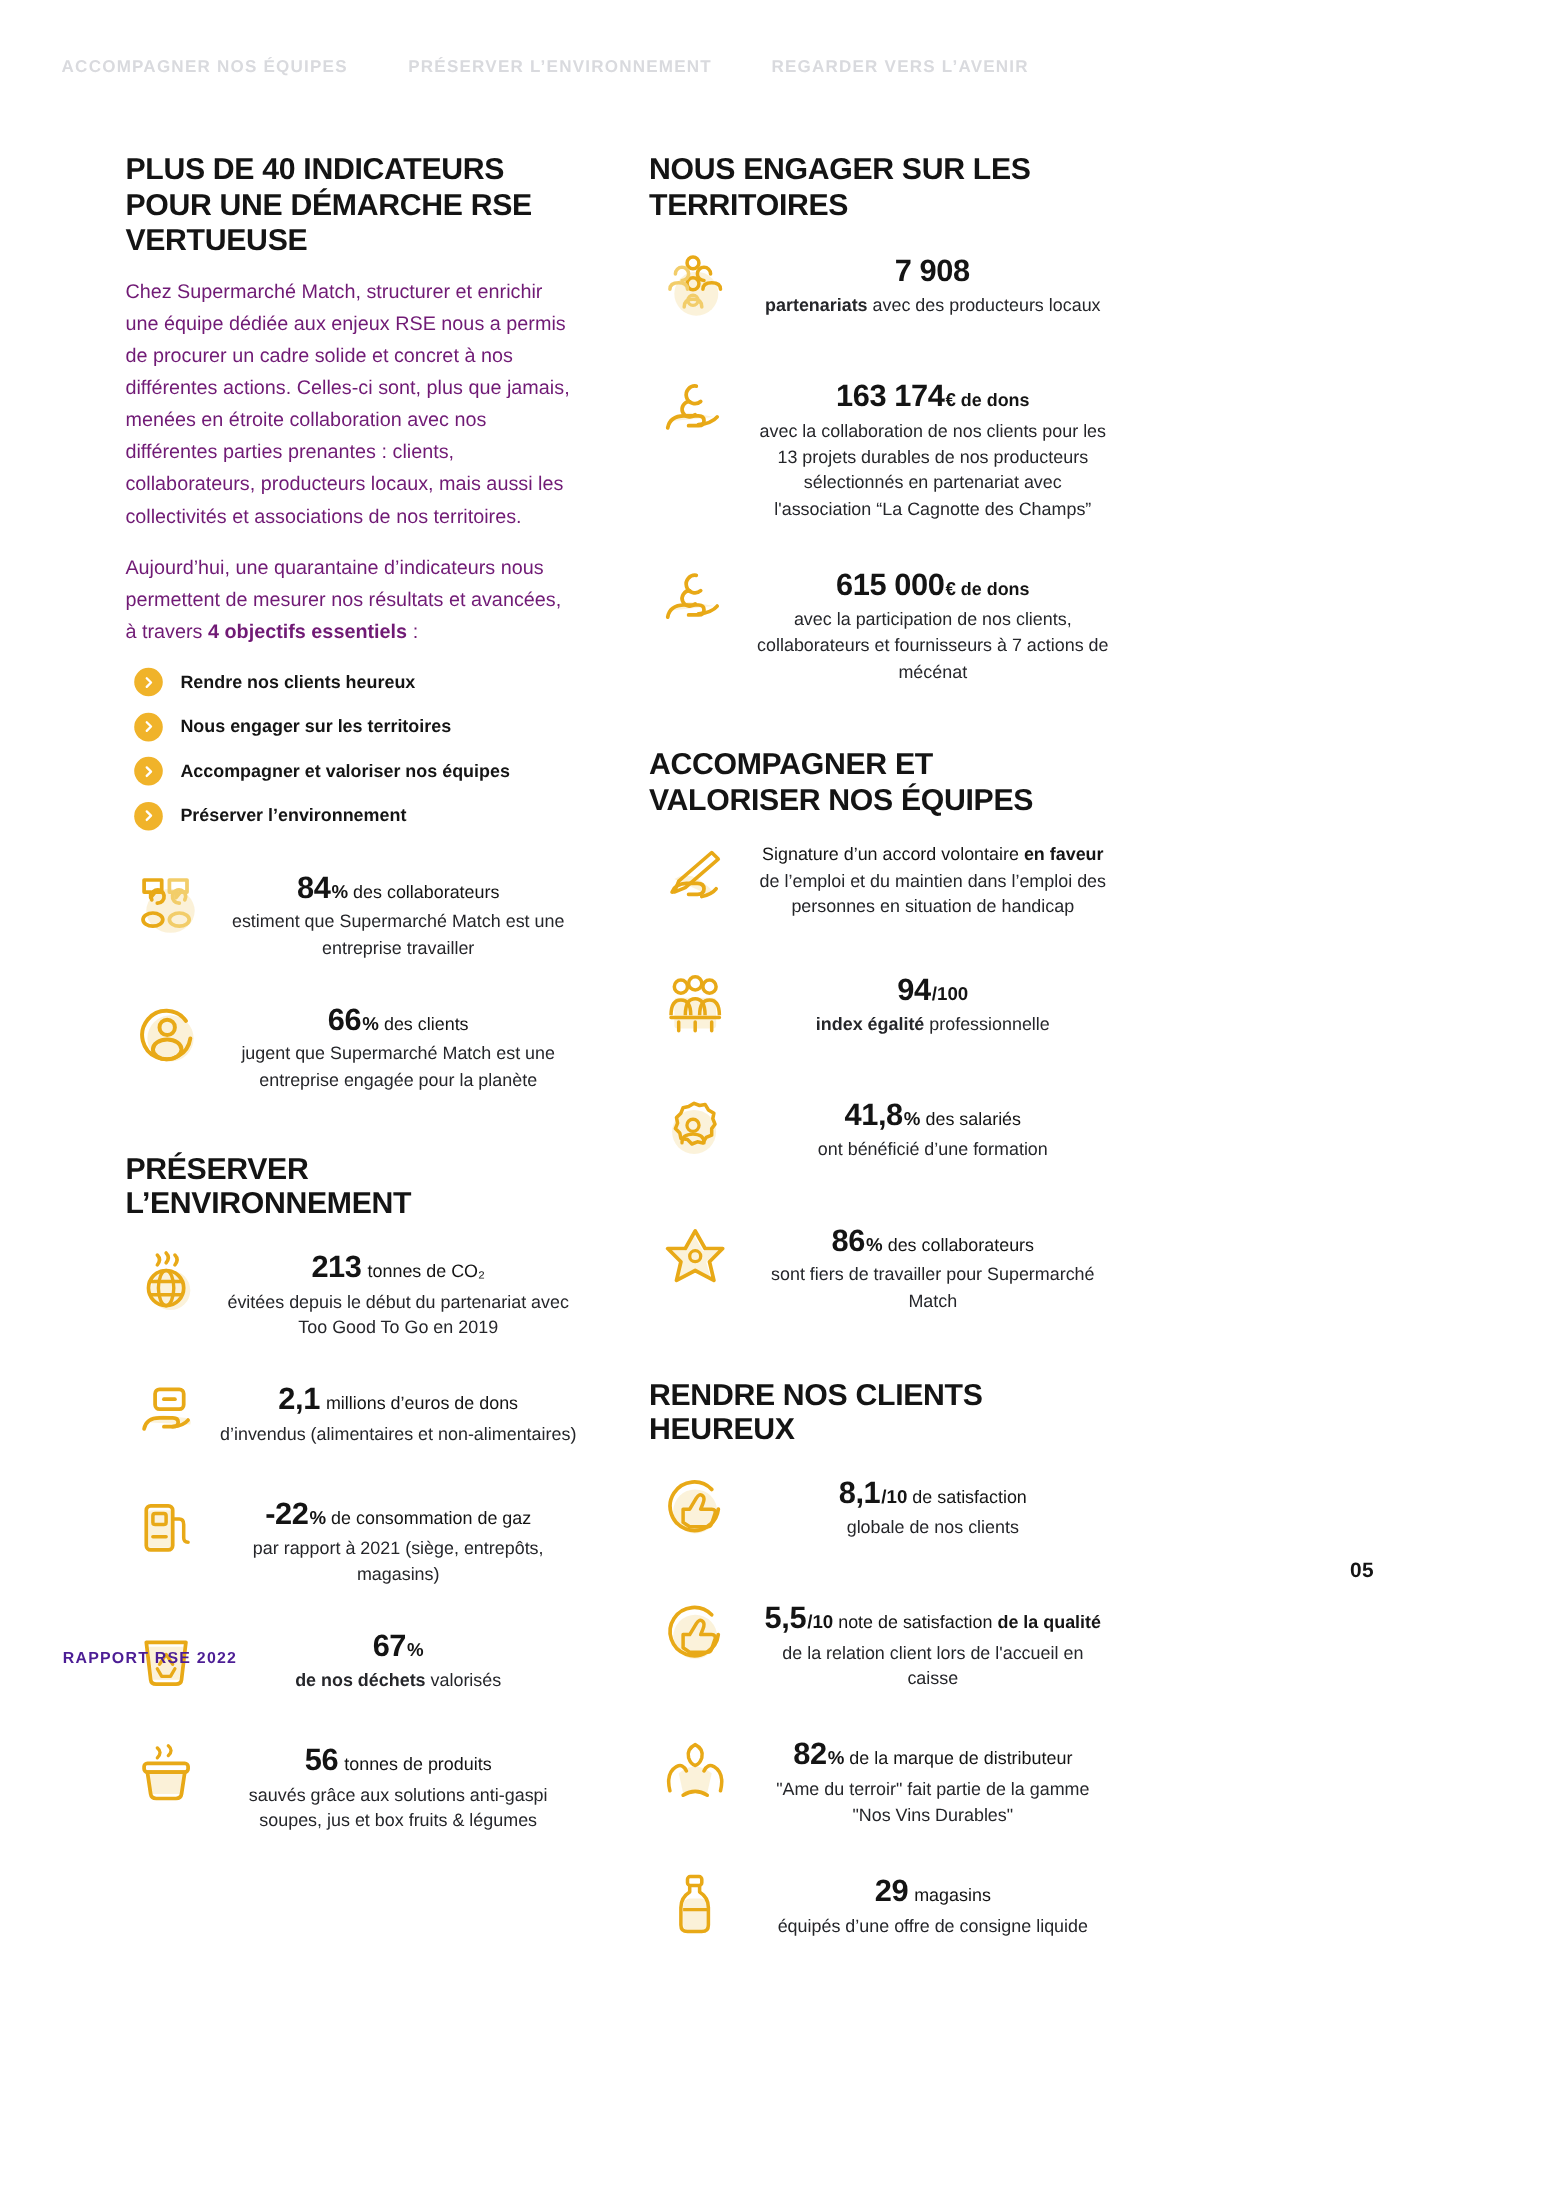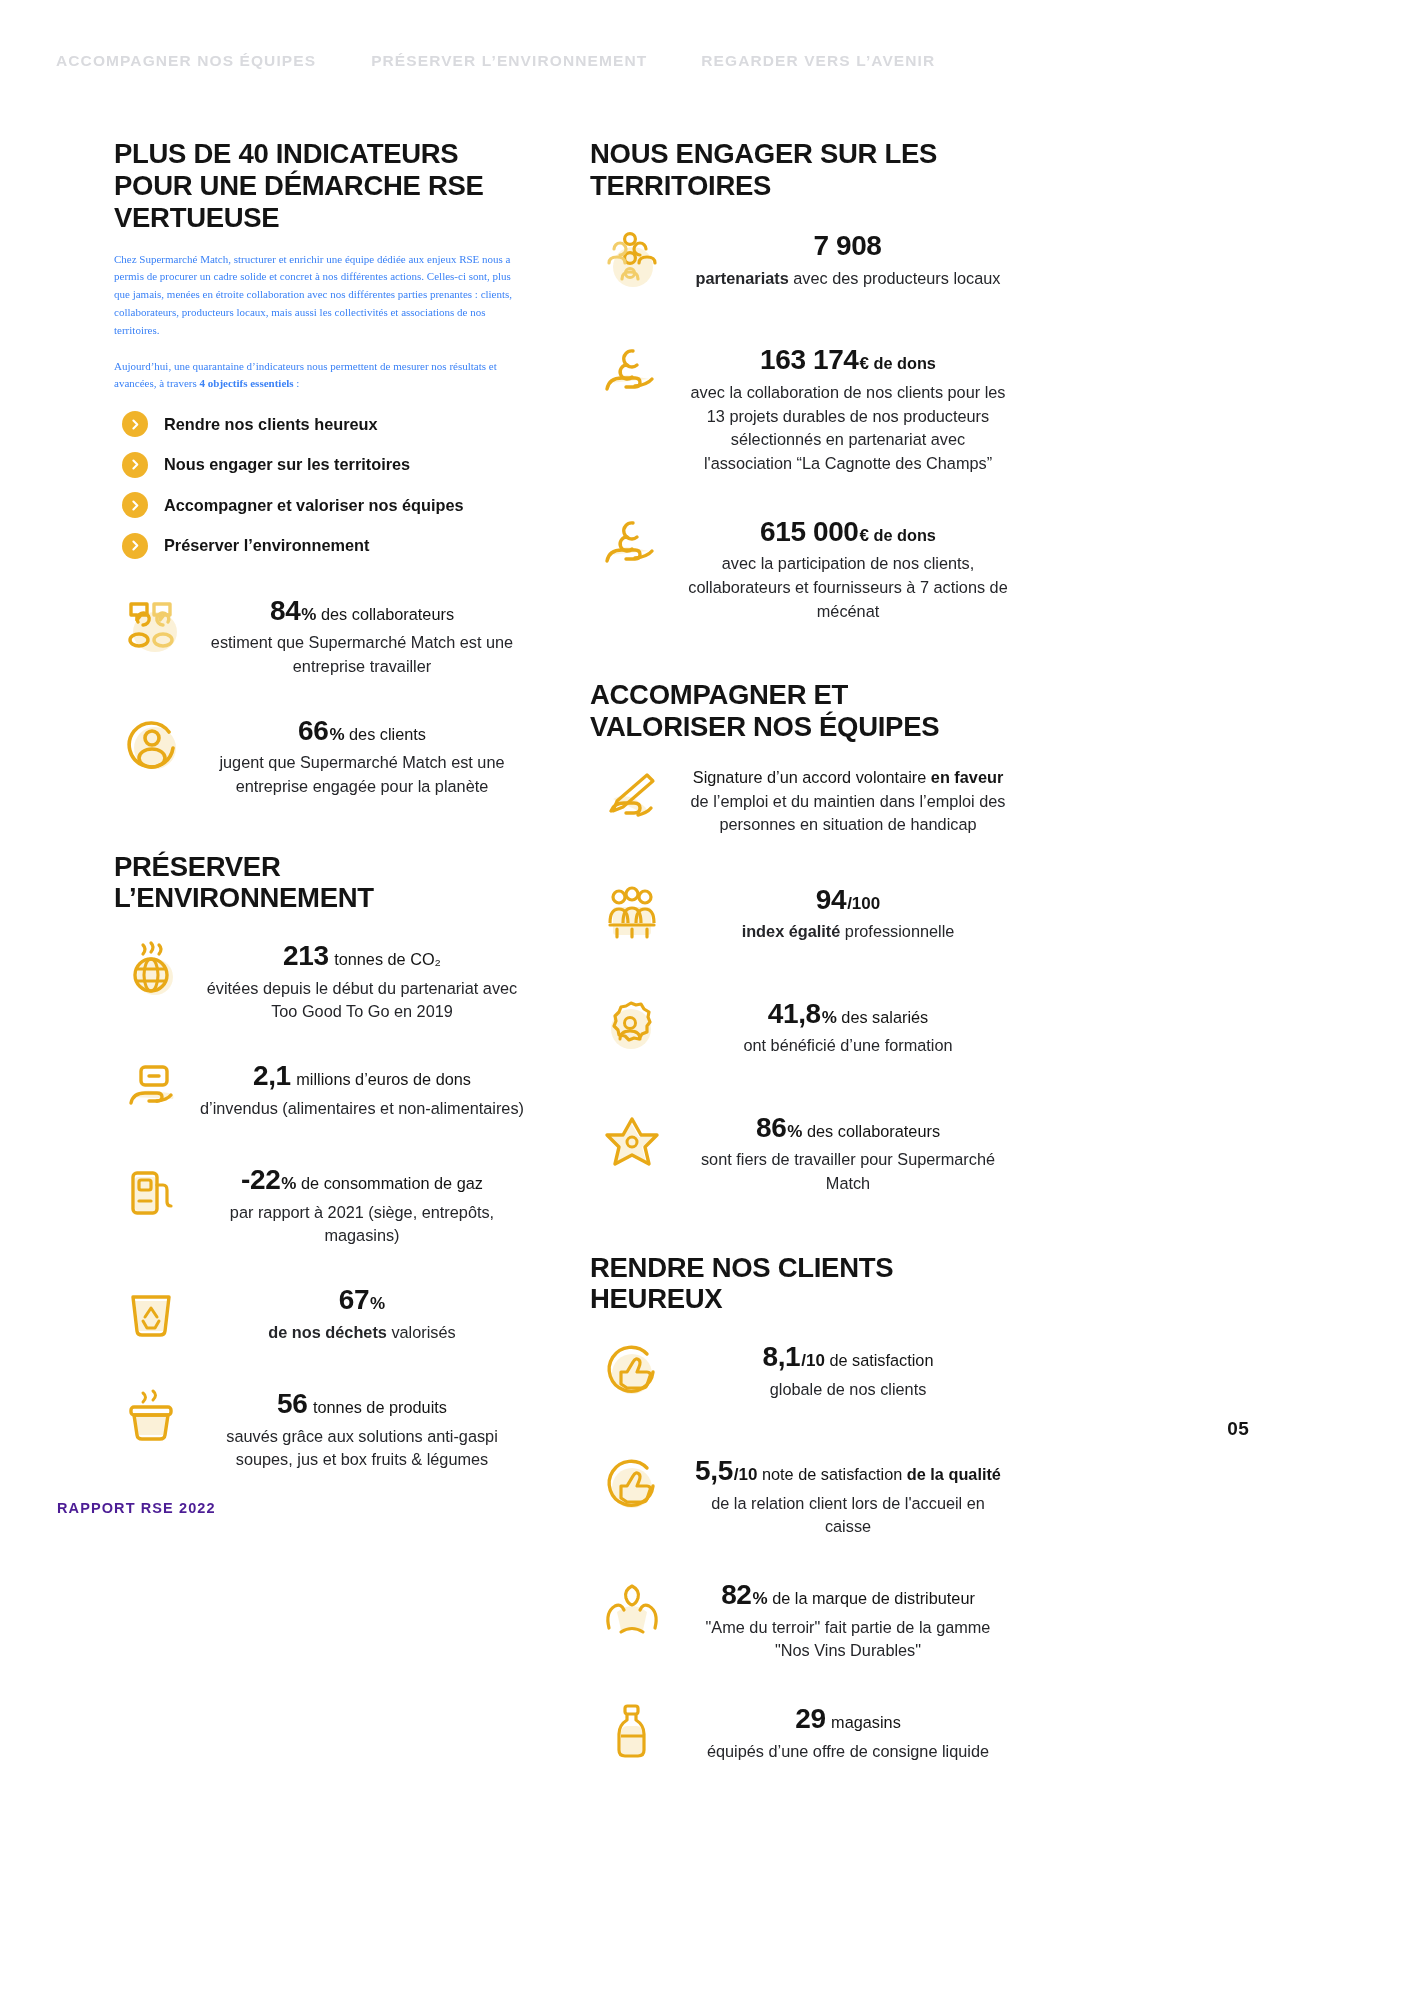--- a/index.html
+++ b/index.html
@@ -65,25 +65,24 @@
     font-weight: 800;
     letter-spacing: -0.3px;
     color: #141414;
     text-transform: uppercase;
   }
   h2.section-title.tight { line-height: 1.17; }
 
   
   p.body {
     margin: 0 0 18px 0;
-    font-size: 11px;
+    font-size: 18px;
     line-height: 1.62;
-    color: #3b82f6;
+    color: #701a75;
     font-weight: 400;
-    font-family: Liberation Serif, serif;
   }
   p.body b { font-weight: 700; }
 
   
   .bullets {
     margin: 4px 0 0 8px;
     padding: 0;
     list-style: none;
   }
   .bullet {

